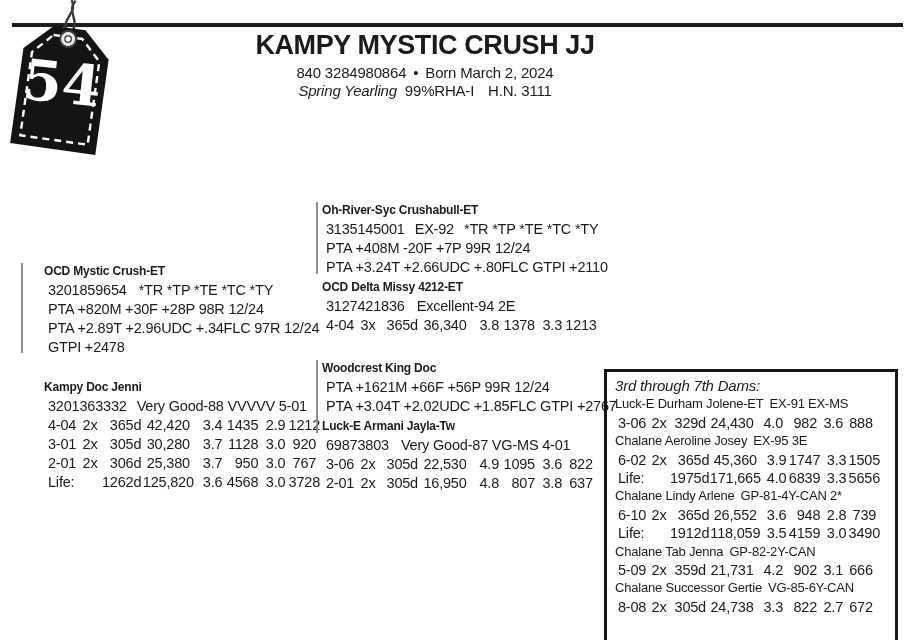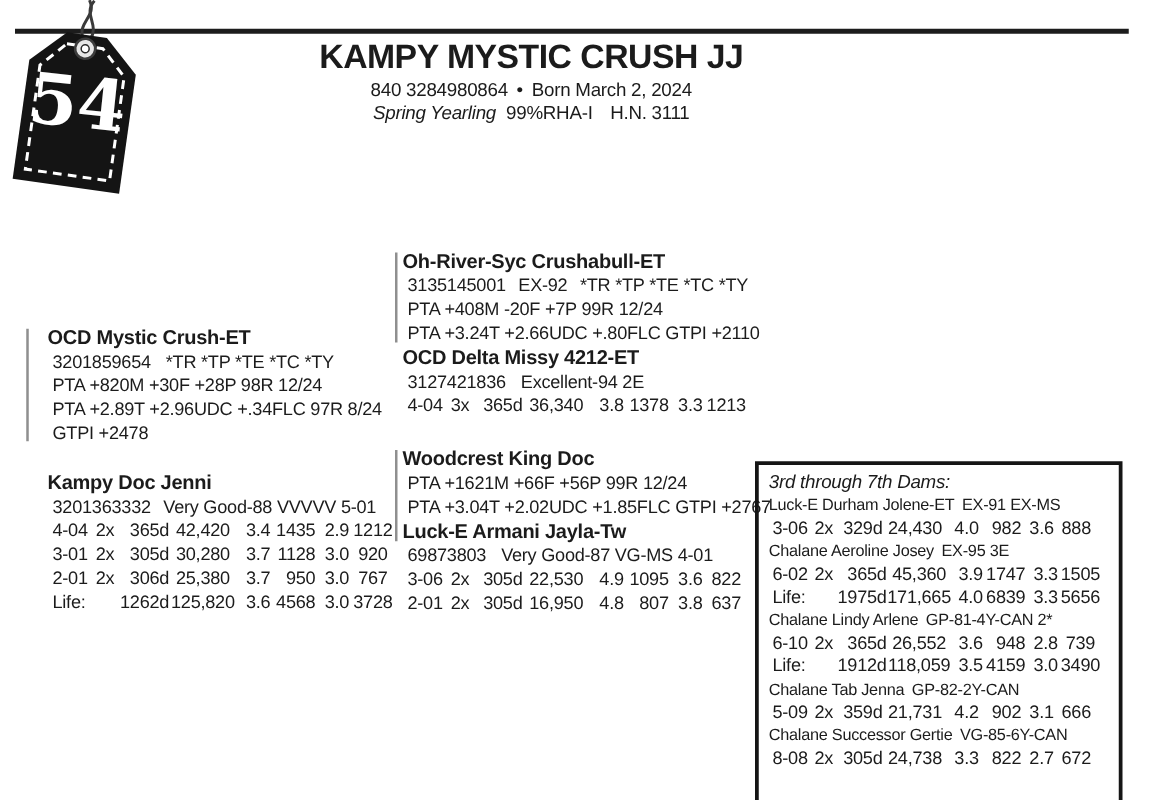--- a/index.html
+++ b/index.html
@@ -24,23 +24,23 @@
   .hline{font-size:15px;line-height:18px;white-space:nowrap;}
   .sep{margin:0 7px;}
   .ital{font-style:italic;}
   .g8{margin-left:8px;}
   .g10{margin-left:10px;}
   .g12{margin-left:12px;}
   .g14{margin-left:14px;}
   .g6{margin-left:6px;}
 
   
-  .col-left{position:absolute;left:38px;top:261px;width:302px;}
+  .col-left{position:absolute;left:44px;top:261px;width:302px;}
   .col-mid{position:absolute;left:322px;top:200px;width:302px;}
-  .bname{height:20px;line-height:20px;font-size:16px;font-weight:bold;white-space:nowrap;}
+  .bname{height:20px;line-height:20px;font-size:12px;font-weight:bold;white-space:nowrap;}
   .line{height:19px;line-height:19px;font-size:14.5px;white-space:nowrap;margin-left:4px;}
   .blockgap{height:20px;}
   .blockgap2{height:23px;}
 
   .vbar{position:absolute;width:2px;background:#8f8f8f;z-index:2;}
   .bar-sire{left:21px;top:263px;height:90px;}
   .bar-ms{left:316px;top:202px;height:72px;}
   .bar-ws{left:316px;top:360px;height:73px;}
 
   
@@ -103,21 +103,21 @@
   <div class="vbar bar-sire"></div>
   <div class="vbar bar-ms"></div>
   <div class="vbar bar-ws"></div>
 
   <div class="col-left">
     <div class="bname">OCD Mystic Crush-ET</div>
     <div class="line">
       <span>3201859654</span><span class="g12">*TR *TP *TE *TC *TY</span>
     </div>
     <div class="line">PTA +820M +30F +28P 98R 12/24</div>
-    <div class="line">PTA +2.89T +2.96UDC +.34FLC 97R 8/24</div>
+    <div class="line">PTA +2.89T +2.96UDC +.34FLC 97R 12/24</div>
     <div class="line">GTPI +2478</div>
     <div class="blockgap"></div>
     <div class="bname">Kampy Doc Jenni</div>
     <div class="line">
       <span>3201363332</span><span class="g10">Very Good-88 VVVVV 5-01</span>
     </div>
     <table class="lact">
       <tbody>
           <tr>
         <td class="ca">4-04</td>

